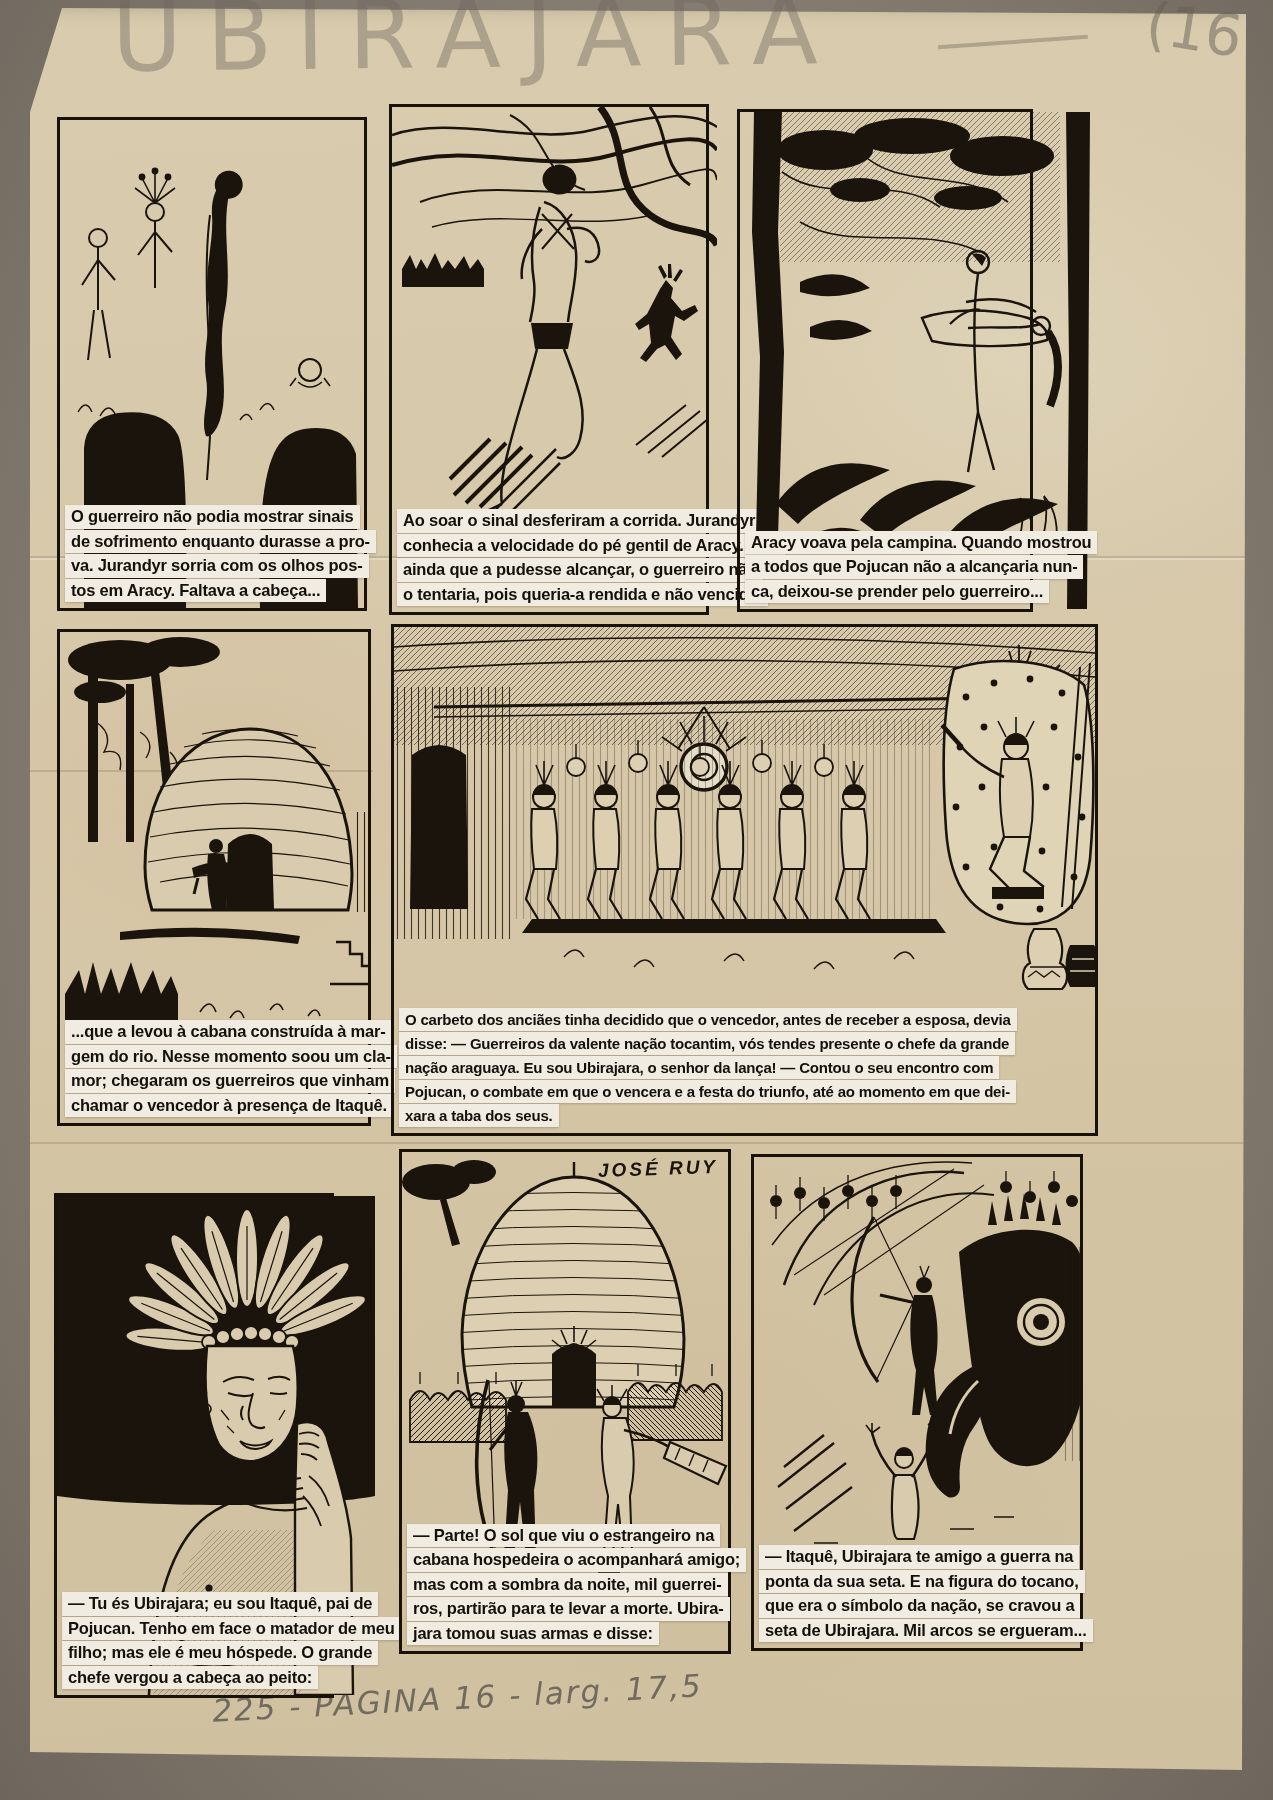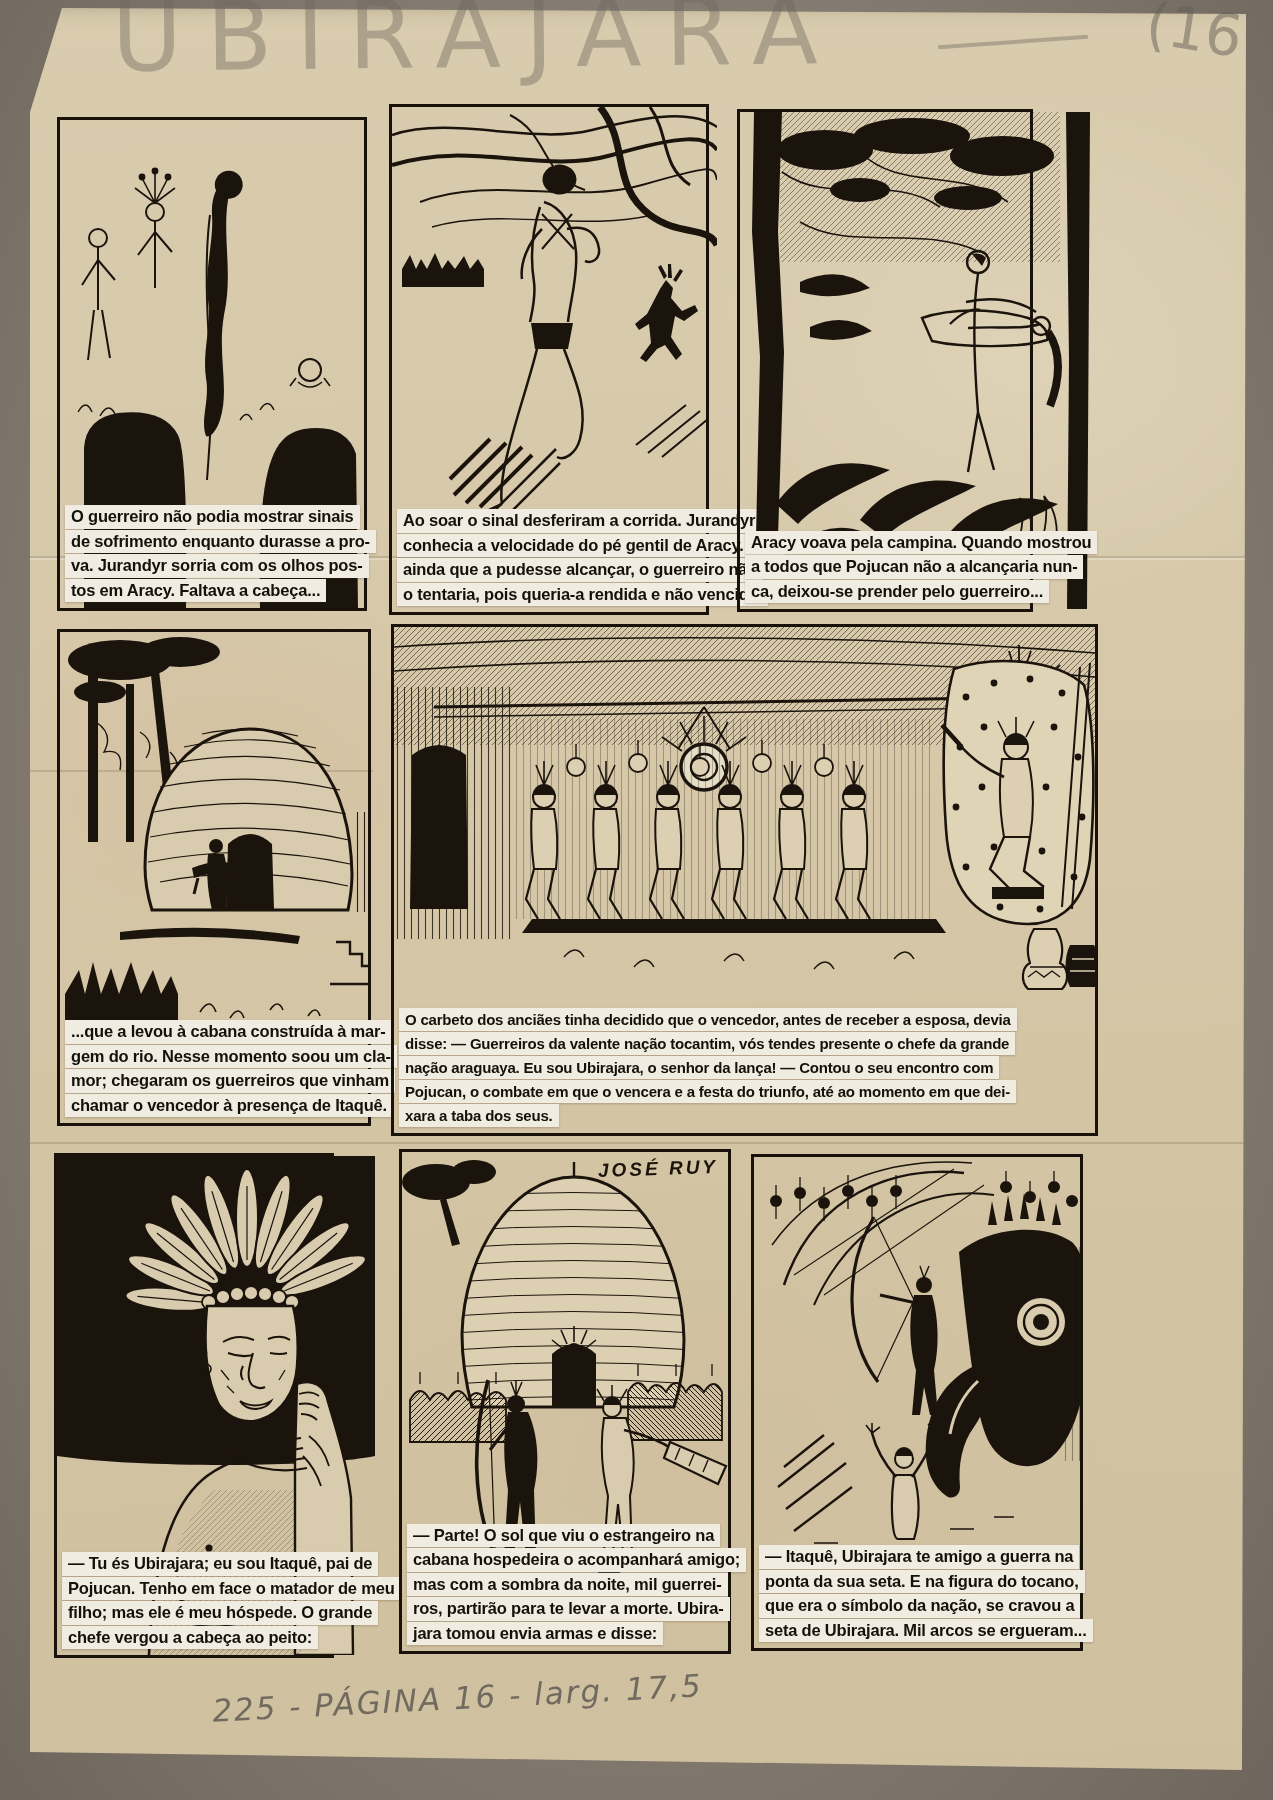--- a/index.html
+++ b/index.html
@@ -380,21 +380,21 @@
     </svg>
     <div class="caption cap-big">
       <span class="cl">O carbeto dos anciães tinha decidido que o vencedor, antes de receber a esposa, devia</span>
       <span class="cl">disse:  — Guerreiros da valente nação tocantim, vós tendes presente o chefe da grande</span>
       <span class="cl">nação araguaya. Eu sou Ubirajara, o senhor da lança!  — Contou o seu encontro com</span>
       <span class="cl">Pojucan, o combate em que o vencera e a festa do triunfo, até ao momento em que dei-</span>
       <span class="cl">xara a taba dos seus.</span>
     </div>
   </div>
 
-  <div class="panel" style="left:54px;top:1153px;width:280px;height:505px">
+  <div class="panel" style="left:54px;top:1193px;width:280px;height:505px">
     <svg viewBox="0 0 318 499" width="318" height="499">
       <path d="M0 0 H318 V300 C260 312 80 312 0 300 Z" fill="#1b140d"></path>
 
       <g>
         <g transform="rotate(-85 190 150)">
             <ellipse cx="190" cy="72" rx="11" ry="44" fill="#d9ccae" stroke="#1b140d" stroke-width="2"></ellipse>
             <path d="M190 112 V40" stroke="#1b140d" stroke-width="1.2"></path>
           </g>
         <g transform="rotate(-68 190 150)">
             <ellipse cx="190" cy="68" rx="11" ry="46" fill="#d9ccae" stroke="#1b140d" stroke-width="2"></ellipse>
@@ -535,21 +535,21 @@
       </g>
       <ellipse cx="114" cy="406" rx="26" ry="5" fill="#1b140d" opacity=".85"></ellipse>
       <ellipse cx="214" cy="404" rx="24" ry="5" fill="#1b140d" opacity=".85"></ellipse>
     </svg>
     <div class="signature">JOSÉ RUY</div>
     <div class="caption">
       <span class="cl">— Parte! O sol que viu o estrangeiro na</span>
       <span class="cl">cabana hospedeira o acompanhará amigo;</span>
       <span class="cl">mas com a sombra da noite, mil guerrei-</span>
       <span class="cl">ros, partirão para te levar a morte. Ubira-</span>
-      <span class="cl">jara tomou envia armas e disse:</span>
+      <span class="cl">jara tomou suas armas e disse:</span>
     </div>
   </div>
 
   <div class="panel" style="left:751px;top:1154px;width:332px;height:497px">
     <svg viewBox="0 0 326 491" width="326" height="491">
 
       <g fill="#1b140d">
         <circle cx="22" cy="44" r="6"></circle>
           <circle cx="46" cy="36" r="6"></circle>
           <circle cx="70" cy="46" r="6"></circle>

